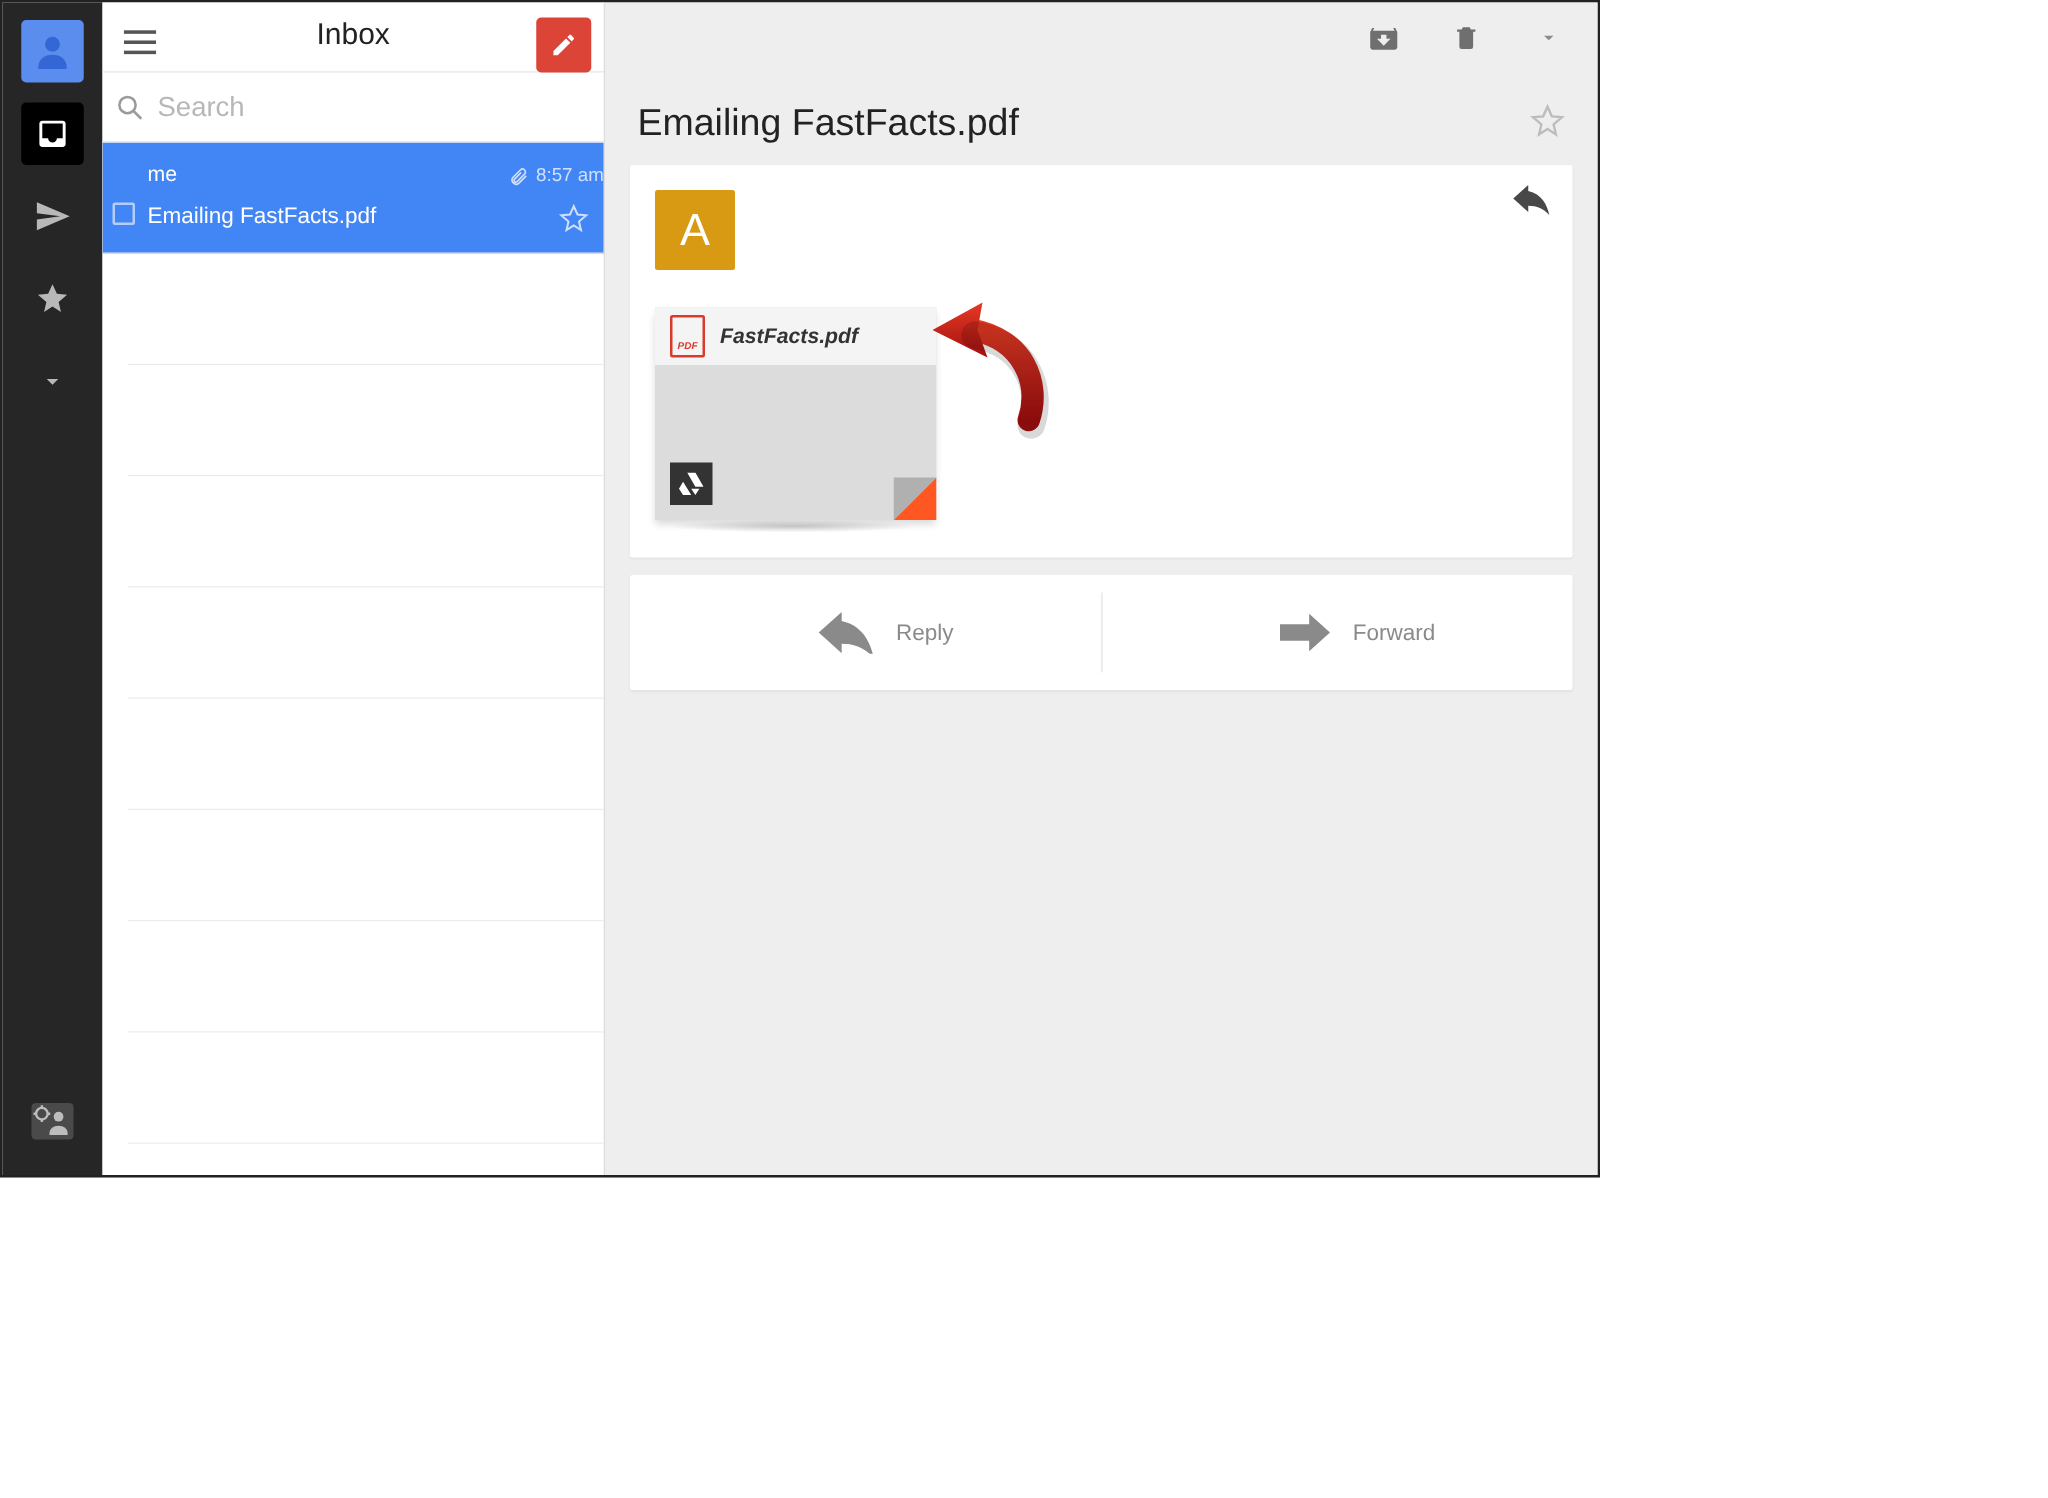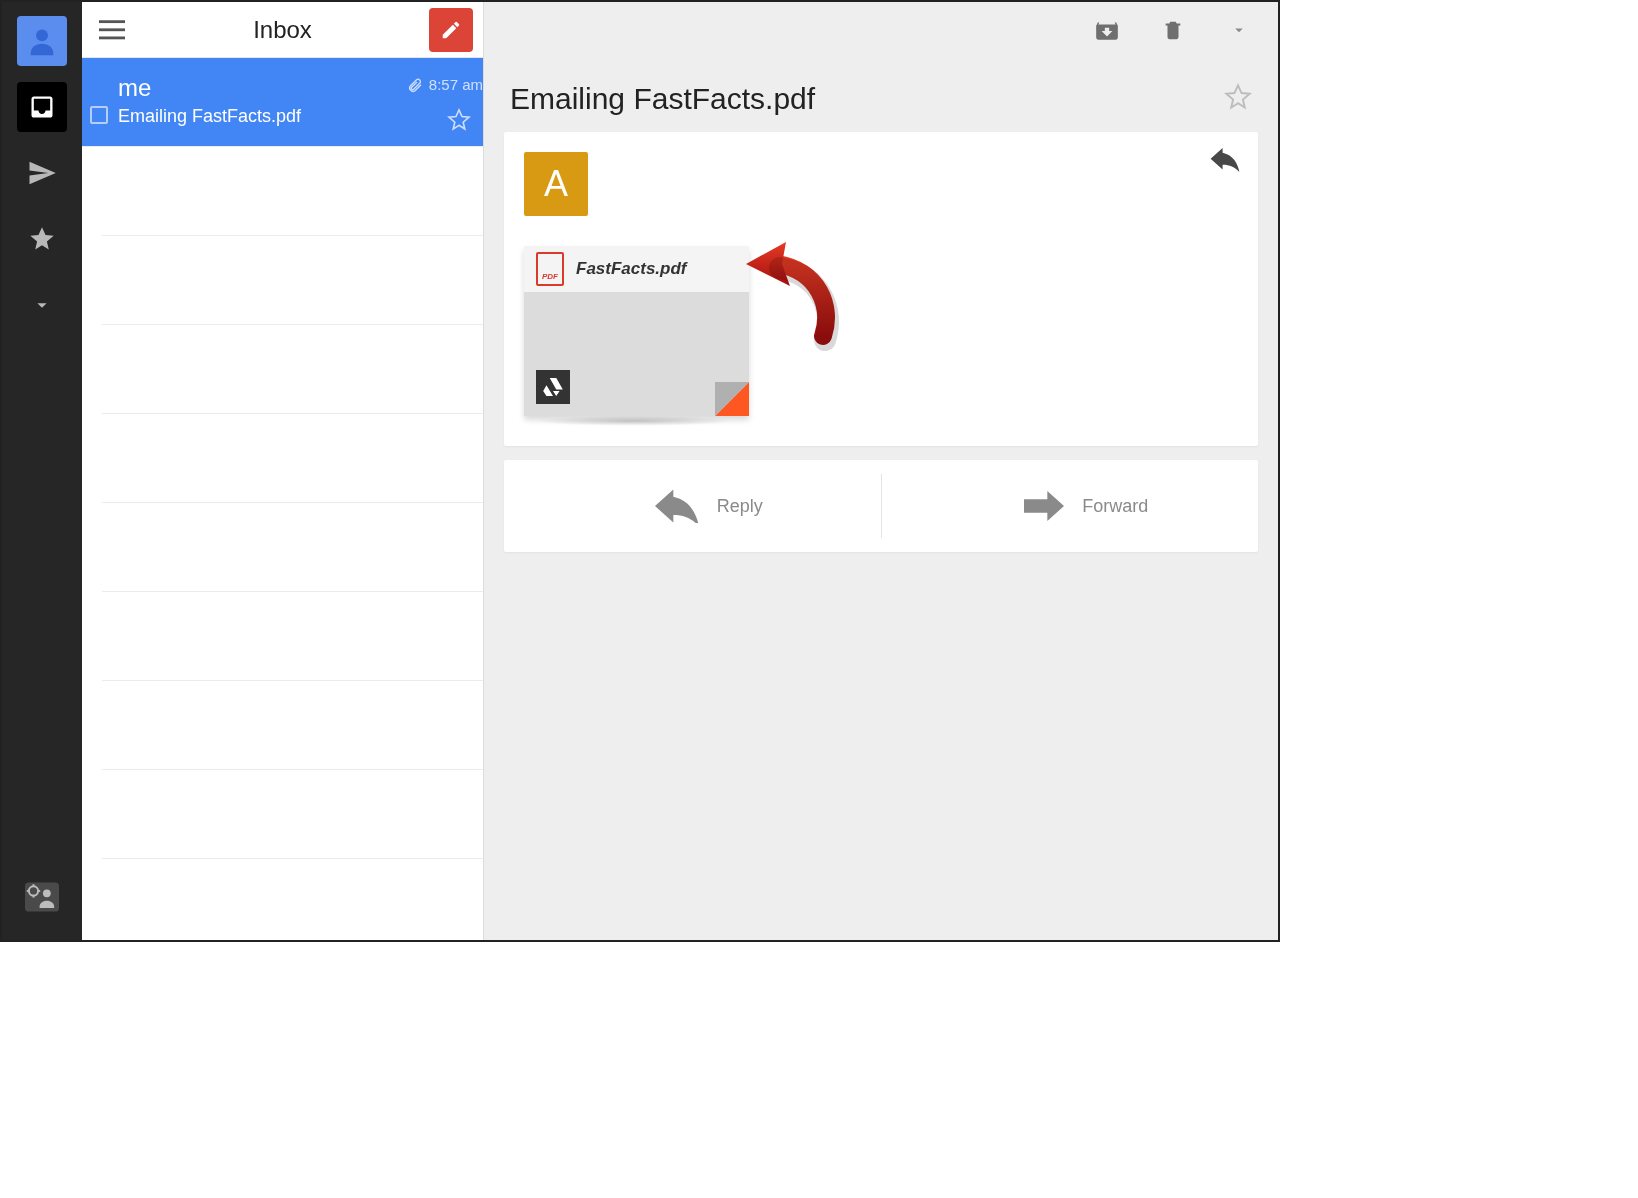--- a/index.html
+++ b/index.html
@@ -51,22 +51,22 @@
     background: #fff;
     display: flex;
     flex-direction: column;
     border-right: 1px solid #dcdcdc;
     position: relative;
   }
   .list-header {
     height: 56px;
     border-bottom: 1px solid #e6e6e6;
     display: flex;
-    align-items: center;
-    padding: 0 10px;
+    align-items: flex-start;
+    padding: 12px 10px;
     position: relative;
   }
   .menu-btn {
     width: 40px; height: 40px;
     display:flex; align-items:center; justify-content:center;
     cursor:pointer;
   }
   .list-title {
     position:absolute;
     left:0; right:0;
@@ -118,21 +118,21 @@
     background: #4285f4;
     color:#fff;
     margin-left: 0;
     padding-left: 0;
   }
   .list-panel .message-list .msg-selected { margin-left:0; }
   .msg-sender {
     position:absolute;
     left: 36px;
     top: 16px;
-    font-size: 24px;
+    font-size: 17px;
     font-weight: 300;
   }
   .msg-subject {
     position:absolute;
     left: 36px;
     top: 48px;
     font-size: 18px;
     font-weight: 300;
   }
   .msg-time {
@@ -381,20 +381,27 @@
         </svg>
       </div>
       <div class="list-title">Inbox</div>
       <div class="compose-btn">
         <svg width="22" height="22" viewBox="0 0 24 24">
           <path fill="#fff" d="M3 17.25V21h3.75l11-11-3.75-3.75-11 11zM20.7 7.04a1 1 0 0 0 0-1.41l-2.34-2.34a1 1 0 0 0-1.41 0l-1.83 1.83 3.75 3.75 1.83-1.83z"></path>
         </svg>
       </div>
     </div>
 
+    <div class="search-row">
+      <svg width="24" height="24" viewBox="0 0 24 24">
+        <circle cx="10" cy="10" r="6.5" fill="none" stroke="#9a9a9a" stroke-width="2"></circle>
+        <line x1="15" y1="15" x2="21" y2="21" stroke="#9a9a9a" stroke-width="2"></line>
+      </svg>
+      <input class="search-input" placeholder="Search" style="">
+    </div>
 
     <div class="message-list" style="margin-left:0;">
 
       <div class="msg-item msg-selected" style="padding-left:0;">
         <div class="msg-checkbox"></div>
         <div class="msg-sender">me</div>
         <div class="msg-subject">Emailing FastFacts.pdf</div>
         <div class="msg-time">
           <svg width="16" height="16" viewBox="0 0 24 24">
             <path fill="none" stroke="#cfe0ff" stroke-width="2" d="M21 11.5l-9 9a5 5 0 0 1-7-7l9-9a3.5 3.5 0 0 1 5 5l-9 9a2 2 0 0 1-3-3l8-8"></path>

